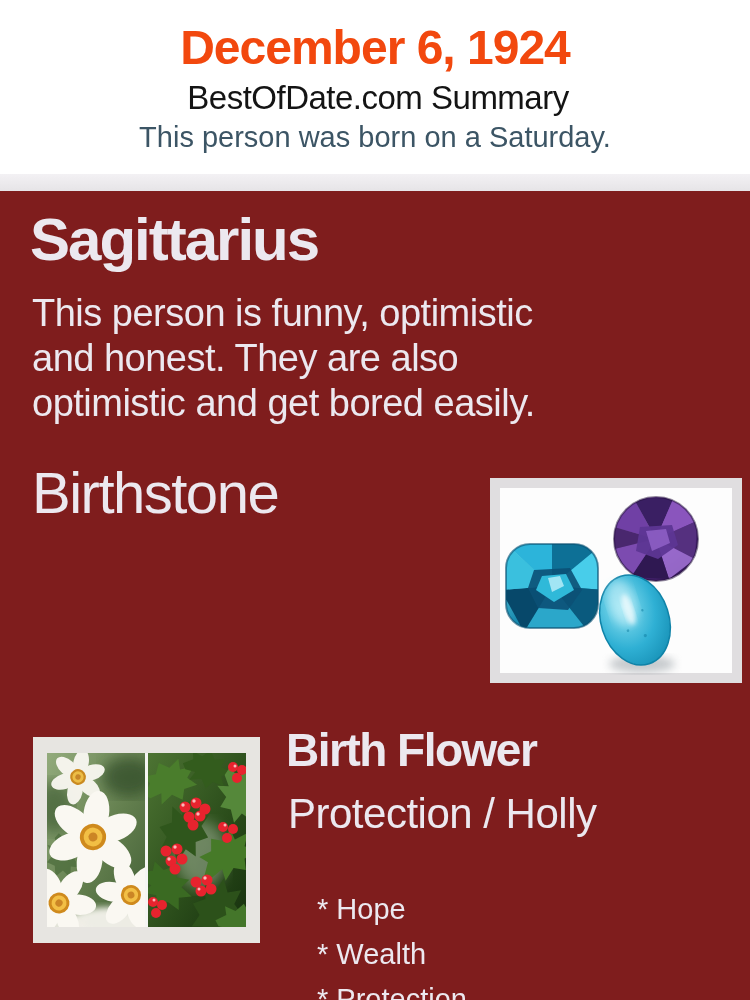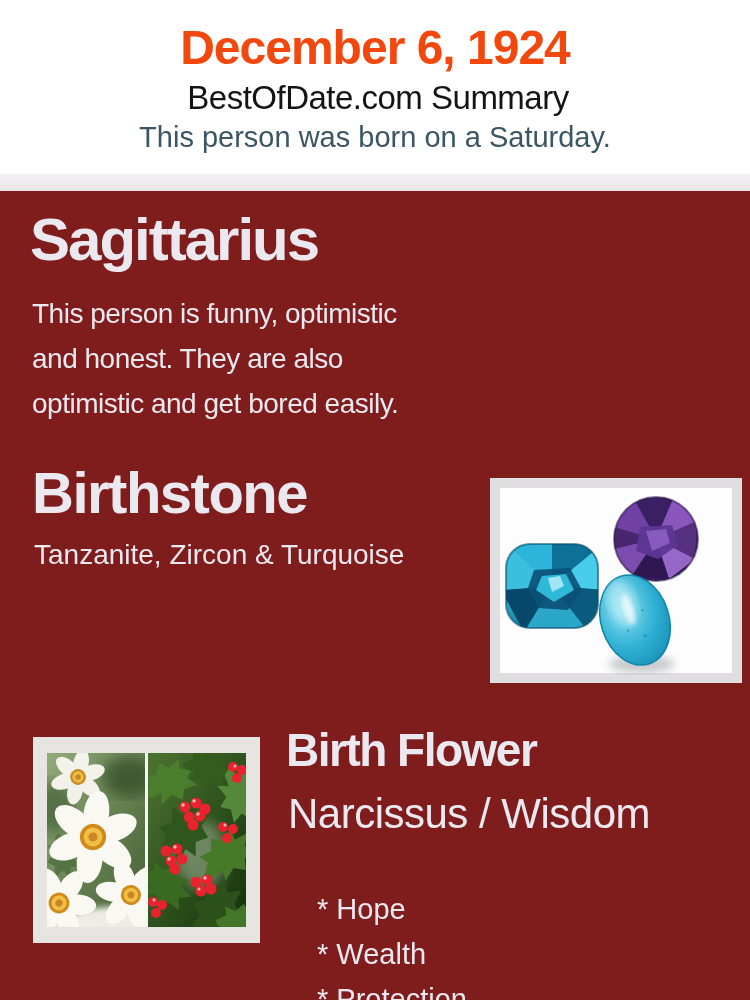--- a/index.html
+++ b/index.html
@@ -24,23 +24,23 @@
   .divider { height:17px; background:linear-gradient(#f3f1f4,#e6e4e7); }
 
   
   .main {
     position:relative; height:809px; background:#7f1d1d; color:#ece8ef; overflow:hidden;
   }
   .sign {
     position:absolute; left:30px; top:14px;
     font-size:60px; font-weight:700; letter-spacing:-2px;
   }
-  .desc { position:absolute; left:32px; top:100px; font-size:28px; font-weight:300; line-height:45px; letter-spacing:-0.5px; }
-
-  .bs-title { position:absolute; left:32px; top:268px; font-size:58px; font-weight:700; letter-spacing:-1.5px; }
+  .desc { position:absolute; left:32px; top:100px; font-size:38px; font-weight:300; line-height:45px; letter-spacing:-0.5px; }
+
+  .bs-title { position:absolute; left:32px; top:268px; font-size:58px; font-weight:400; letter-spacing:-1.5px; }
   .bs-sub   { position:absolute; left:34px; top:348px; font-size:28px; font-weight:300; }
   .traits   { list-style:none; font-size:29px; font-weight:300; line-height:45px; }
   .bs-traits{ position:absolute; left:34px; top:390px; }
 
   .bf-title { position:absolute; left:286px; top:532px; font-size:46px; font-weight:700; letter-spacing:-1.5px; }
   .bf-sub   { position:absolute; left:288px; top:599px; font-size:42px; font-weight:300; letter-spacing:-0.5px; }
   .bf-traits{ position:absolute; left:283px; top:696px;margin-left:34px; }
 
   
   .gem-box    { position:absolute; left:490px; top:287px; width:252px; height:205px; }
@@ -64,21 +64,20 @@
 
     <h2 class="sign">Sagittarius</h2>
 
     <div class="desc">
       <div>This person is funny, optimistic</div>
       <div>and honest. They are also</div>
       <div>optimistic and get bored easily.</div>
     </div>
 
     <h2 class="bs-title">Birthstone</h2>
-    <div class="bs-sub">Tanzanite, Zircon &amp; Turquoise</div>
 
     <div class="gem-box">
       <svg width="252" height="205" viewBox="0 0 252 205">
         <defs>
           <linearGradient id="zg" x1="0" y1="0" x2="1" y2="1">
             <stop offset="0" stop-color="#7ce4f4"></stop>
               <stop offset=".5" stop-color="#1a8cb0"></stop>
               <stop offset="1" stop-color="#0a536f"></stop>
           </linearGradient>
           <radialGradient id="tg" cx=".4" cy=".35" r=".8">
@@ -264,21 +263,21 @@
                 <circle cx="166" cy="152" r="1.5"></circle>
               <circle cx="202" cy="29" r="1.5"></circle>
                 <circle cx="121" cy="163" r="1.5"></circle>
             </g>
           </g>
         </g>
       </svg>
     </div>
 
     <h2 class="bf-title">Birth Flower</h2>
-    <div class="bf-sub">Narcissus / Wisdom</div>
+    <div class="bf-sub">Protection / Holly</div>
     <ul class="traits bf-traits">
       <li>* Hope</li>
       <li>* Wealth</li>
       <li>* Protection</li>
     </ul>
 
   </main>
 </div>
 
 </body></html>

